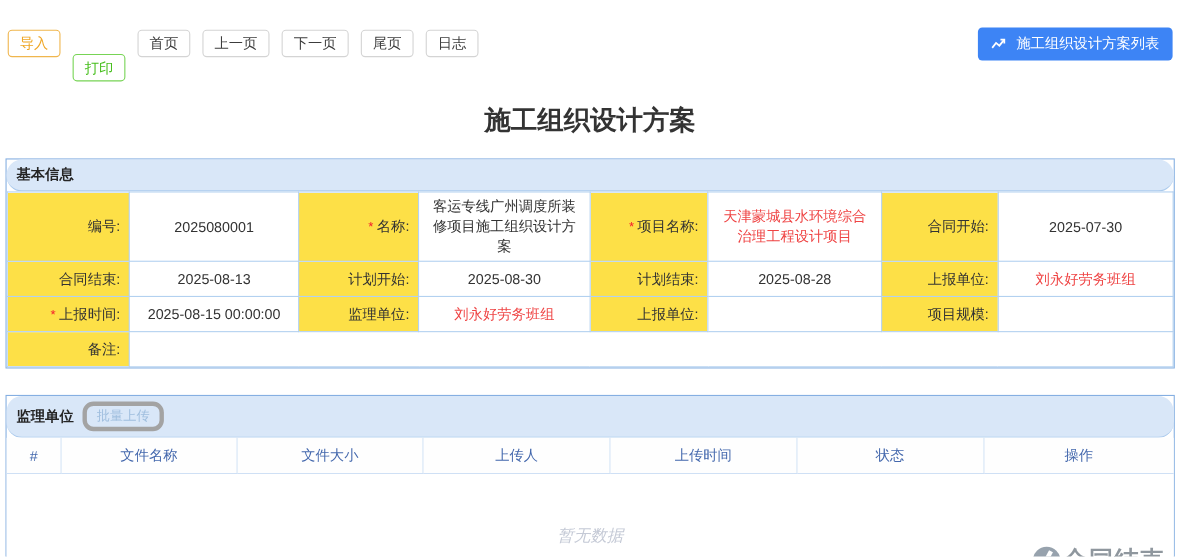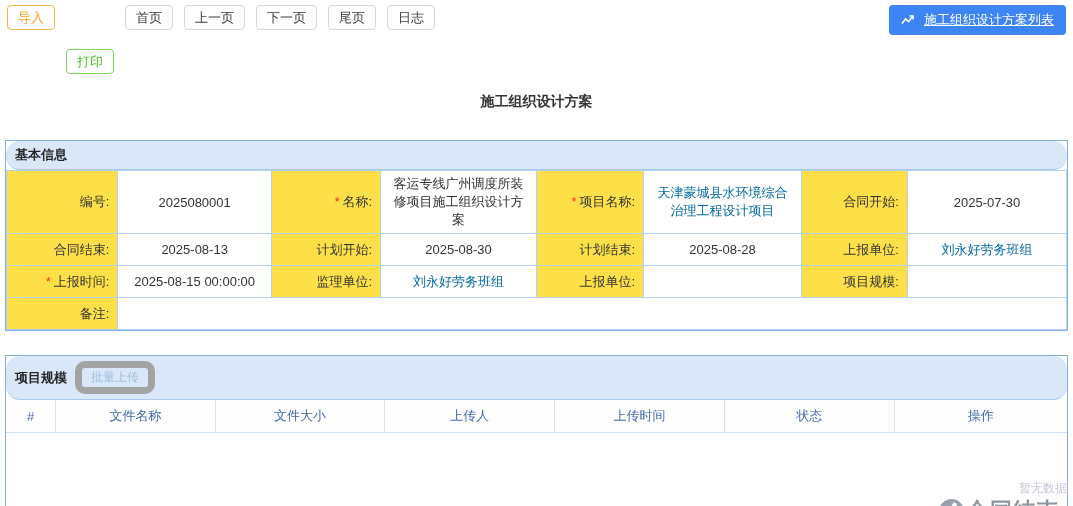--- a/index.html
+++ b/index.html
@@ -2,66 +2,66 @@
 <html><head>
 <meta charset="utf-8">
 <style>
   * { box-sizing: border-box; }
   html,body { margin:0; padding:0; }
   body {
     width:1073px; height:506px; position:relative; overflow:hidden;
     background:#ffffff; font-family:"Liberation Sans", sans-serif; color:#333;
   }
   
-  .toolbar { display:flex; align-items:flex-start; gap:11px; padding:5px 7px 4px 7px; }
+  .toolbar { display:flex; align-items:center; gap:11px; padding:5px 7px 4px 7px; }
   .btn {
     background:#fff; border:1px solid #d4d4d4; color:#3c3c3c;
     font-size:13px; line-height:1; padding:5px 10px; border-radius:4px; cursor:pointer;
     font-family:"Liberation Sans", sans-serif;
   }
   .btn-import { border-color:#f0b64e; color:#efa523; }
   .btn-print  { border-color:#77d455; color:#47bf1d;margin-top:44px; }
   .btn-primary {
     margin-left:auto; display:flex; align-items:center; gap:9px;
     background:#3d84f5; border:none; color:#fff; font-size:13px;
-    padding:6px 12px; border-radius:4px; cursor:pointer;text-decoration:underline;
+    padding:6px 12px; border-radius:4px; cursor:pointer;
   }
   
-  .page-title { text-align:center; font-size:14px; font-weight:bold; color:#333; margin:15px 0 29px 0; }
+  .page-title { text-align:center; font-size:24px; font-weight:bold; color:#333; margin:15px 0 19px 0; }
   
   .section { margin:0 5px; border:1px solid #85afe2; background:#fff; }
   .section + .section { margin-top:24px; }
   .section-header {
     background:#d9e7f8; border-bottom:1px solid #a9c9ec; padding:5px 9px;
     font-size:13px; font-weight:bold; color:#252525; display:flex; align-items:center; gap:8px;border-radius:14px;
   }
   .pill-btn {
     font-weight:normal; font-size:12px; color:#9fbede; background:transparent;
-    border:7px solid #a3a3a3; border-radius:10px; padding:1px 9px; cursor:pointer;
+    border:4px solid #a3a3a3; border-radius:10px; padding:1px 9px; cursor:pointer;
     font-family:"Liberation Sans", sans-serif;
   }
   
   table.info { width:100%; border-collapse:collapse; table-layout:fixed; font-size:13px; }
   .info td { border:1px solid #b3d1f0; padding:4px 8px; overflow:hidden; }
   .info td.lbl { background:#fde047; text-align:right; color:#333; }
   .info td.val { background:#fff; text-align:center; }
   .info td.val.center { text-align:center; }
   .info tr.tall td { height:50px; }
   .info tr.std td { height:32px; }
   .req { color:#f5222d; margin-right:3px; font-size:12px; }
-  a.link { color:#0369a1; text-decoration:none; cursor:pointer;margin-top:24px; }
+  a.link { color:#ef4444; text-decoration:none; cursor:pointer;margin-top:24px; }
   
   table.att { width:100%; border-collapse:collapse; table-layout:fixed; font-size:13px; }
   .att th {
     color:#4468ad; font-weight:normal; text-align:center; padding:7px 4px;
     border-right:1px solid #d5e4f5; border-bottom:1px solid #cfe0f5; background:#fefefe;
   }
   .att th:last-child { border-right:none; }
   .att-body { position:relative; height:109px; background:#fff; }
-  .empty-text { text-align:right; padding-top:47px; color:#c5cad6; font-size:12px; }
+  .empty-text { text-align:center; padding-top:47px; color:#c5cad6; font-size:15px;font-style:italic; }
   
   .logo { position:absolute; right:8px; bottom:3px; text-align:right; }
   .logo-row { display:flex; align-items:center; justify-content:flex-end; gap:3px; }
   .logo-icon {
     width:25px; height:25px; border-radius:50%;
     background: conic-gradient(from 150deg, #e8833a 0 110deg, #97a2ad 110deg 360deg);
     position:relative;
   }
   .logo-icon::after {
     content:""; position:absolute; left:10px; top:3px; width:4px; height:19px;
@@ -143,21 +143,21 @@
     <tr class="std">
       <td class="lbl"><span>备注:</span></td>
       <td class="val" colspan="7"><span></span></td>
     </tr>
   </tbody>
     </table>
 </div>
 
 <div class="section">
   <div class="section-header">
-    <span>项目规模</span>
+    <span>监理单位</span>
     <button class="pill-btn">批量上传</button>
   </div>
   <table class="att">
     <colgroup>
       <col style="width:4.7%">
         <col style="width:15.0%">
         <col style="width:16.0%">
       <col style="width:16.0%">
         <col style="width:16.0%">
         <col style="width:16.0%">

